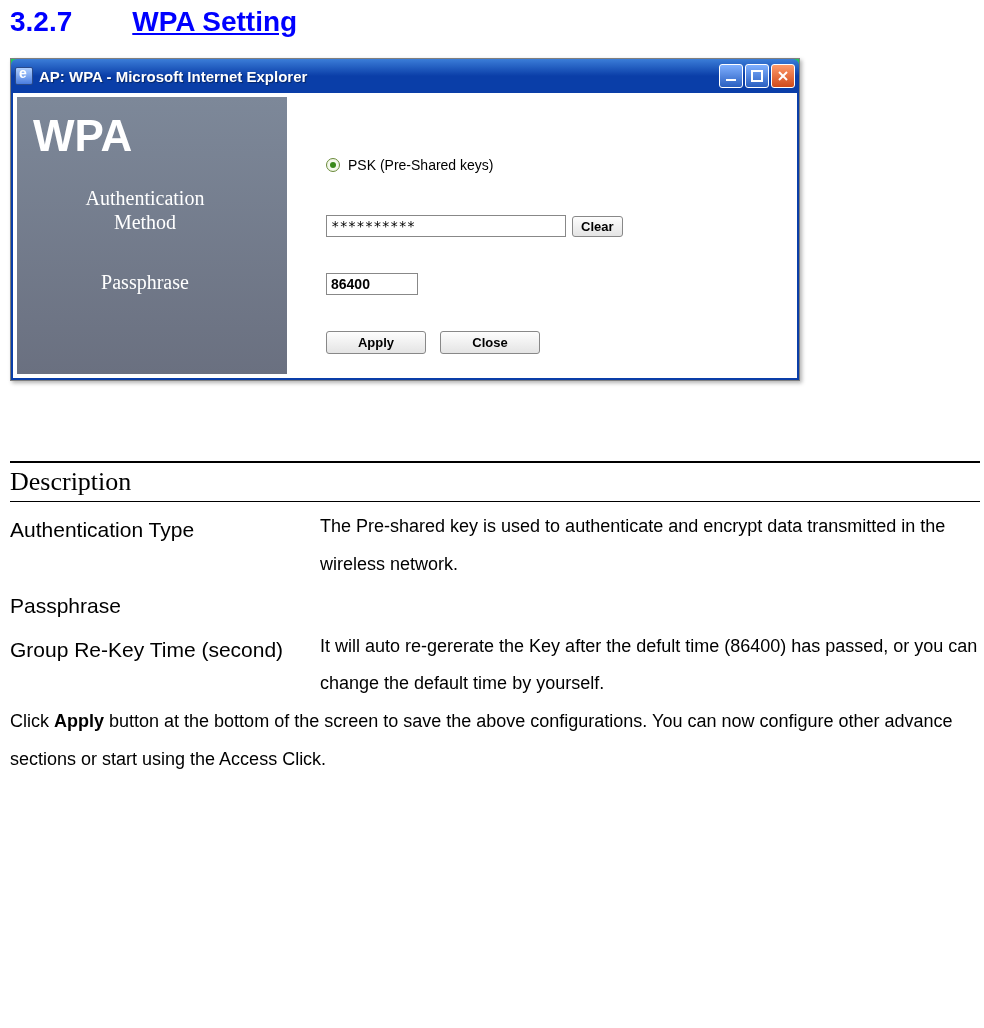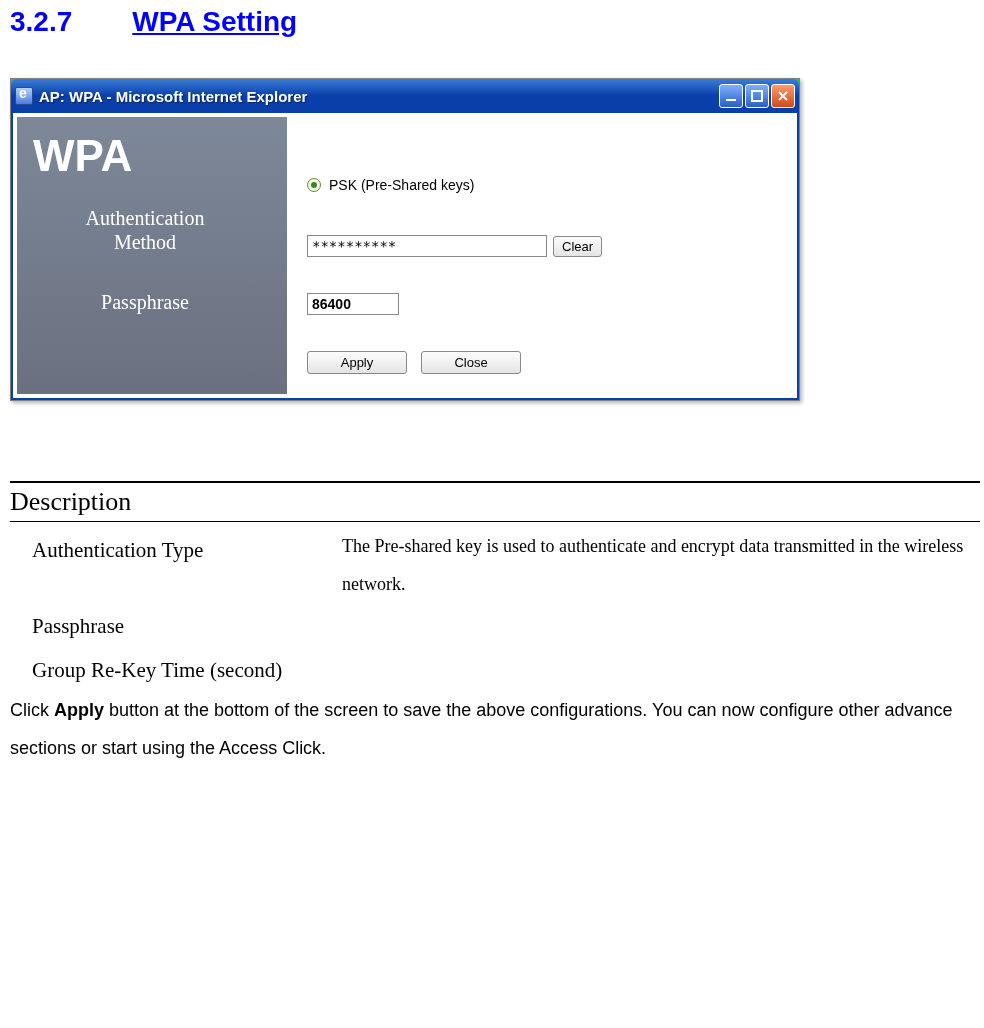--- a/index.html
+++ b/index.html
@@ -8,21 +8,21 @@
     padding: 0 10px;
     font-family: Arial, Helvetica, sans-serif;
     background: #fff;
     width: 984px;
   }
   .section-heading {
     font-size: 28px;
     font-weight: bold;
     color: #0000FF;
     text-decoration: underline;
-    margin: 0 0 40px 0;
+    margin: 0 0 20px 0;
     padding-top: 6px;
   }
   .section-number { display: inline-block; margin-right: 60px; }
   .window {
     width: 790px;
     border: 1px solid #7f7f7f;
     box-shadow: 2px 2px 4px rgba(0,0,0,0.3);
     margin-bottom: 80px;
     background: #22c55e;
   }
@@ -104,20 +104,21 @@
     margin-bottom: 36px;
   }
   .sub { color: #d0d4db; font-size: 18px; }
   .form-area {
     flex: 1;
     background: #fff;
     padding: 60px 10px 10px 20px;
     font-family: Tahoma, Arial, sans-serif;
     font-size: 14px;
     color: #000;
+    margin-left: 19px;
   }
   .radio-row { display:flex; align-items:center; gap:8px; margin-bottom: 42px; }
   .radio-dot {
     width: 14px; height: 14px; border-radius: 50%;
     border: 1px solid #6a8a3a;
     background: radial-gradient(circle,#fff 0%,#eaf3da 100%);
     position: relative;
   }
   .radio-dot::after {
     content:""; position:absolute; top:3px; left:3px;
@@ -129,21 +130,21 @@
     font-family: monospace;
     font-size: 14px;
     padding: 2px 4px;
     border: 1px solid #888;
     background: #fff;
   }
   .pass-input { width: 240px; }
   .num-input { width: 92px; font-family: Arial; font-size:14px; font-weight:bold; }
   .btn {
     font-size: 13px;
-    font-weight: normal;
+    font-weight: bold;
     padding: 2px 8px;
     background: linear-gradient(to bottom,#fdfdfd,#e4e4e4);
     border: 1px solid #888;
     border-radius: 3px;
     cursor: pointer;
   }
   .btn.big-btn { width: 100px; text-align:center; padding:3px 0; }
   .button-row { display:flex; gap:14px; margin-top: 28px; margin-bottom: 10px; }
 
   .param-table {
@@ -153,25 +154,24 @@
   }
   .param-head {
     display: flex;
     border-bottom: 1px solid #000;
     font-family: 'Times New Roman', serif;
     font-size: 26px;
     padding: 4px 0;
   }
   .param-head .col-p { width: 310px; }
   .param-body {
-    font-family: Liberation Serif, serif;
+    font-family: Liberation Sans, sans-serif;
     font-size: 18px;
     line-height: 2.1;
     padding-top: 6px;
-    margin-left: 22px;
   }
   .param-row { display:flex; }
   .col-p { width: 310px; font-size: 21px; }
   .col-d { flex:1; font-size: 18px; }
   .footnote {
     font-family: Arial, sans-serif;
     font-size: 18px;
     line-height: 2.1;
     margin-top: 0;
   }
@@ -243,19 +243,20 @@
   <div class="param-body">
     <div class="param-row">
       <div class="col-p">Authentication Type</div>
       <div class="col-d">The Pre-shared key is used to authenticate and encrypt data transmitted in the wireless network.</div>
     </div>
     <div class="param-row">
       <div class="col-p">Passphrase</div>
     </div>
     <div class="param-row">
       <div class="col-p">Group Re-Key Time (second)</div>
+      <div class="col-d">It will auto re-gererate the Key after the defult time (86400) has passed, or you can change the default time by yourself.</div>
     </div>
   </div>
 </div>
 
 <p class="footnote">
   <span>Click </span><b>Apply</b><span> button at the bottom of the screen to save the above configurations. You can now configure other advance sections or start using the Access Click.</span>
 </p>
 
 </body></html>

